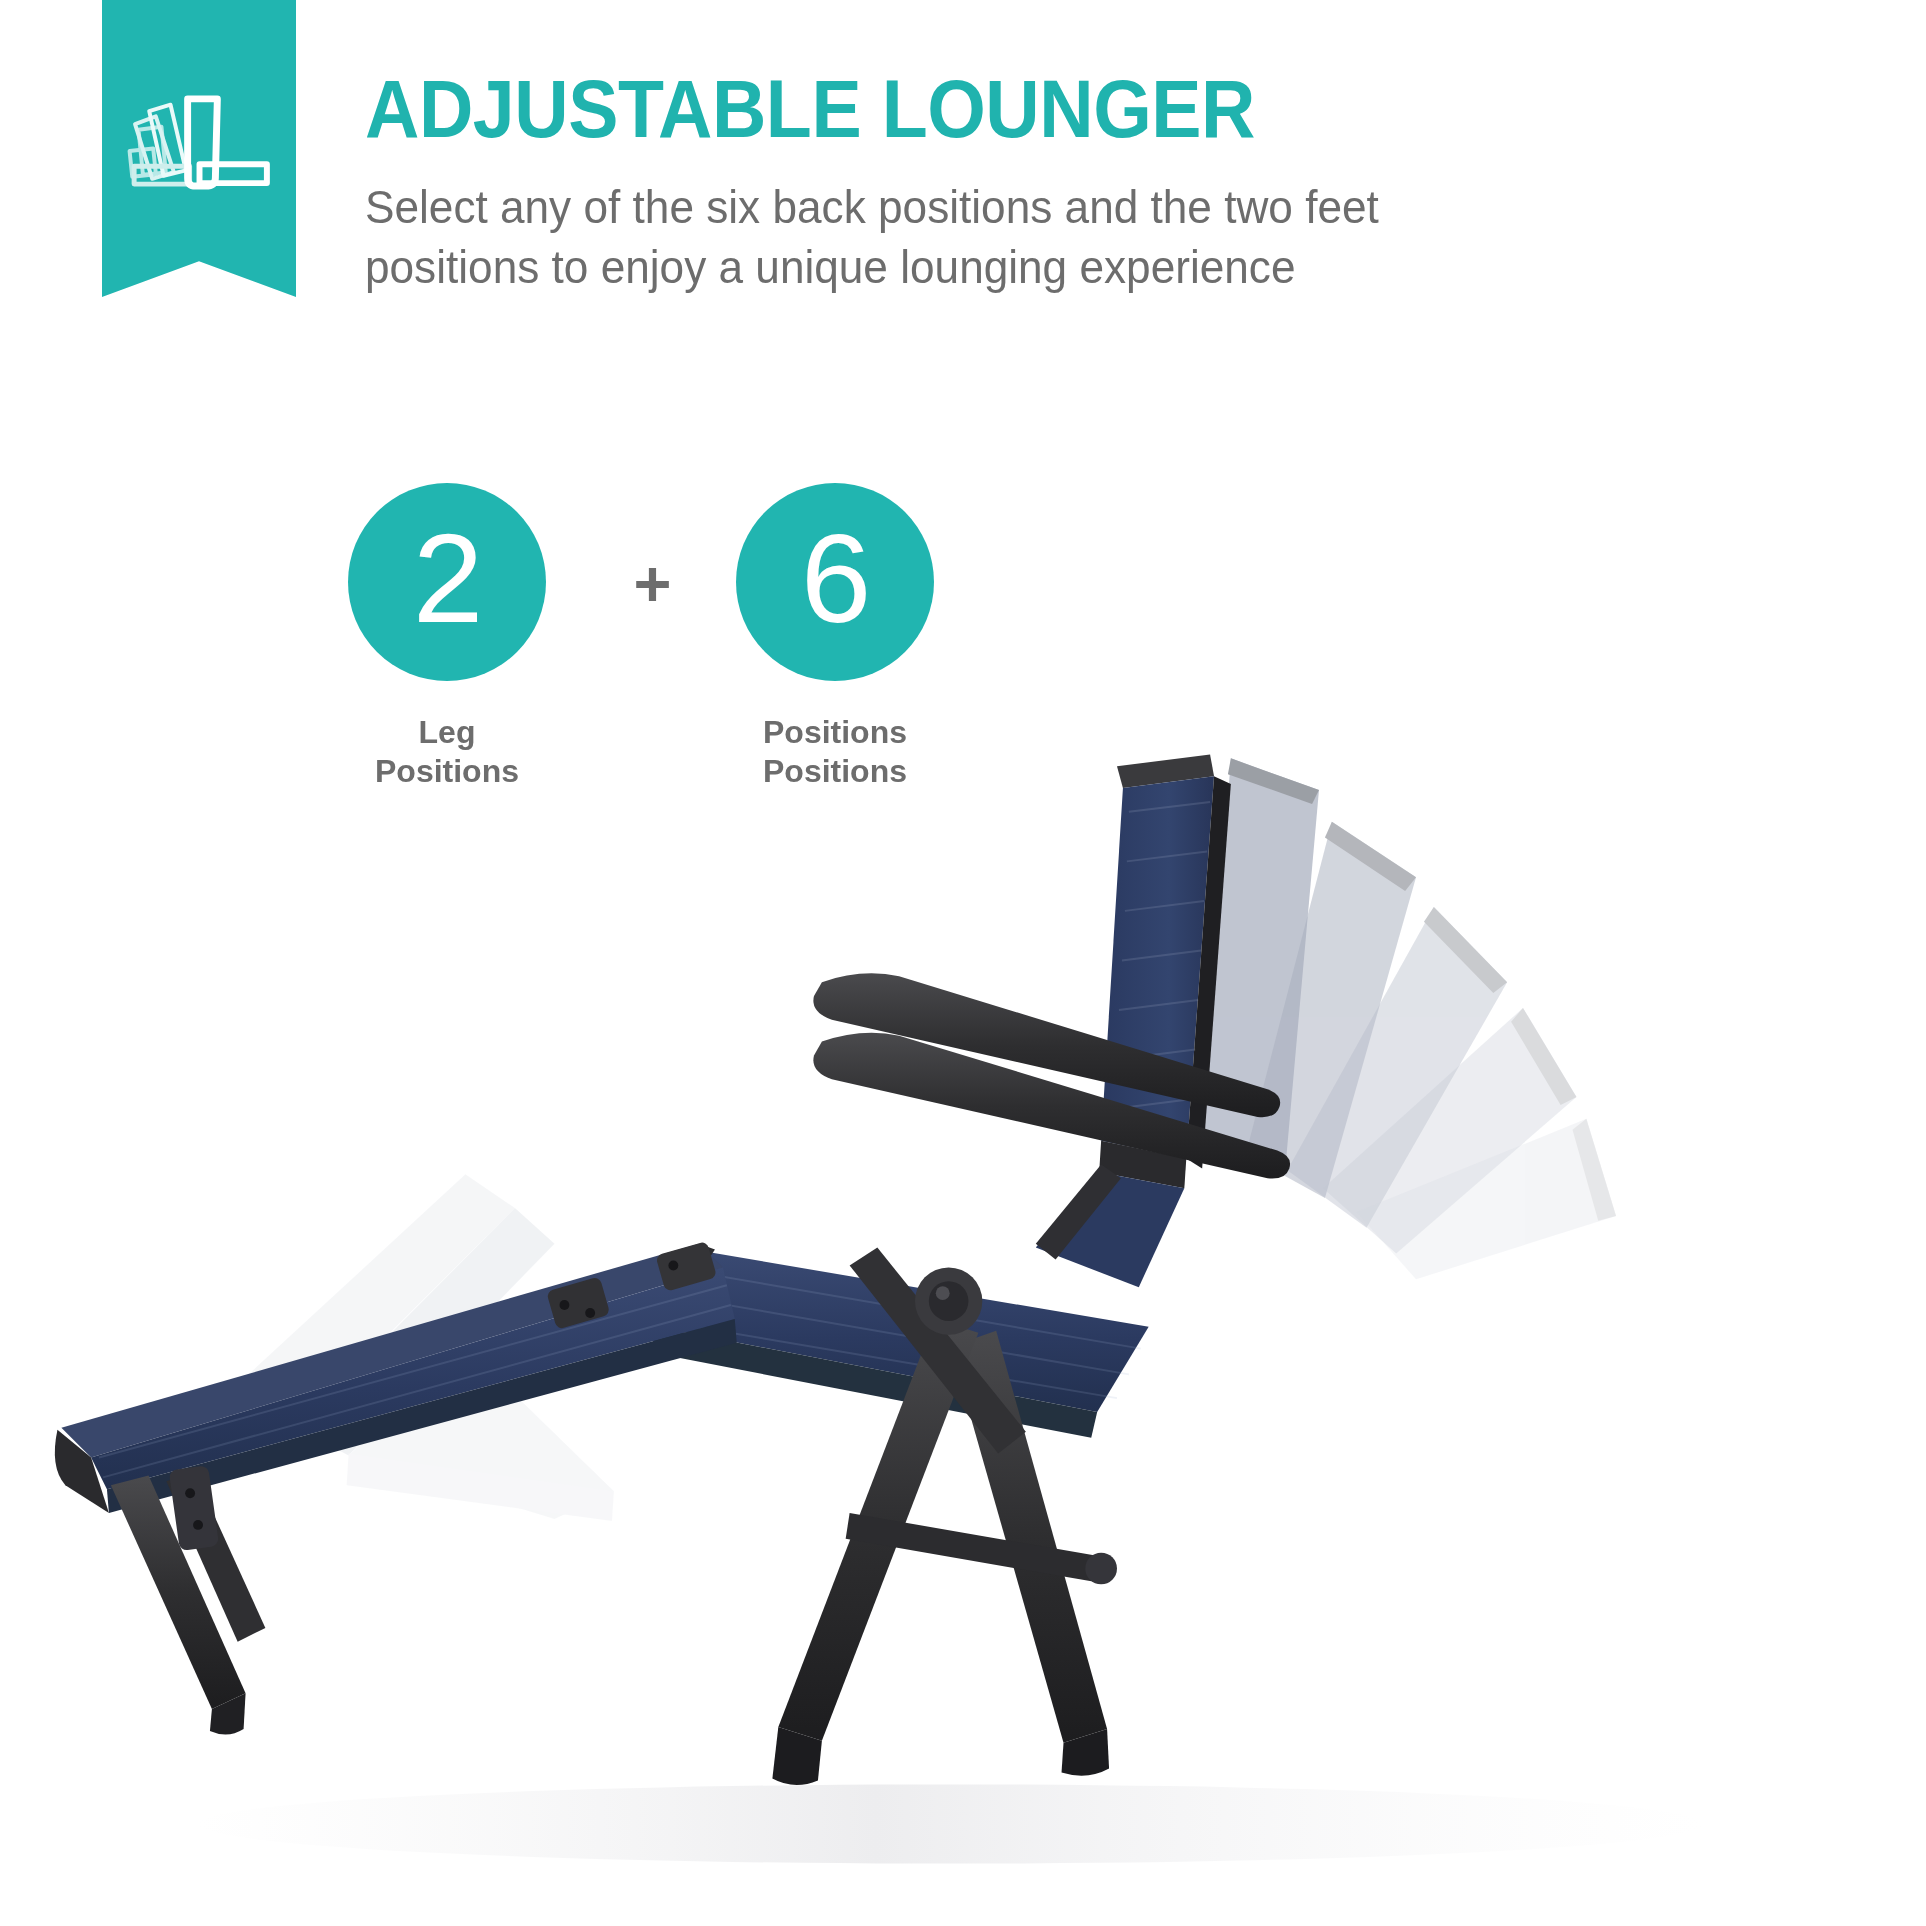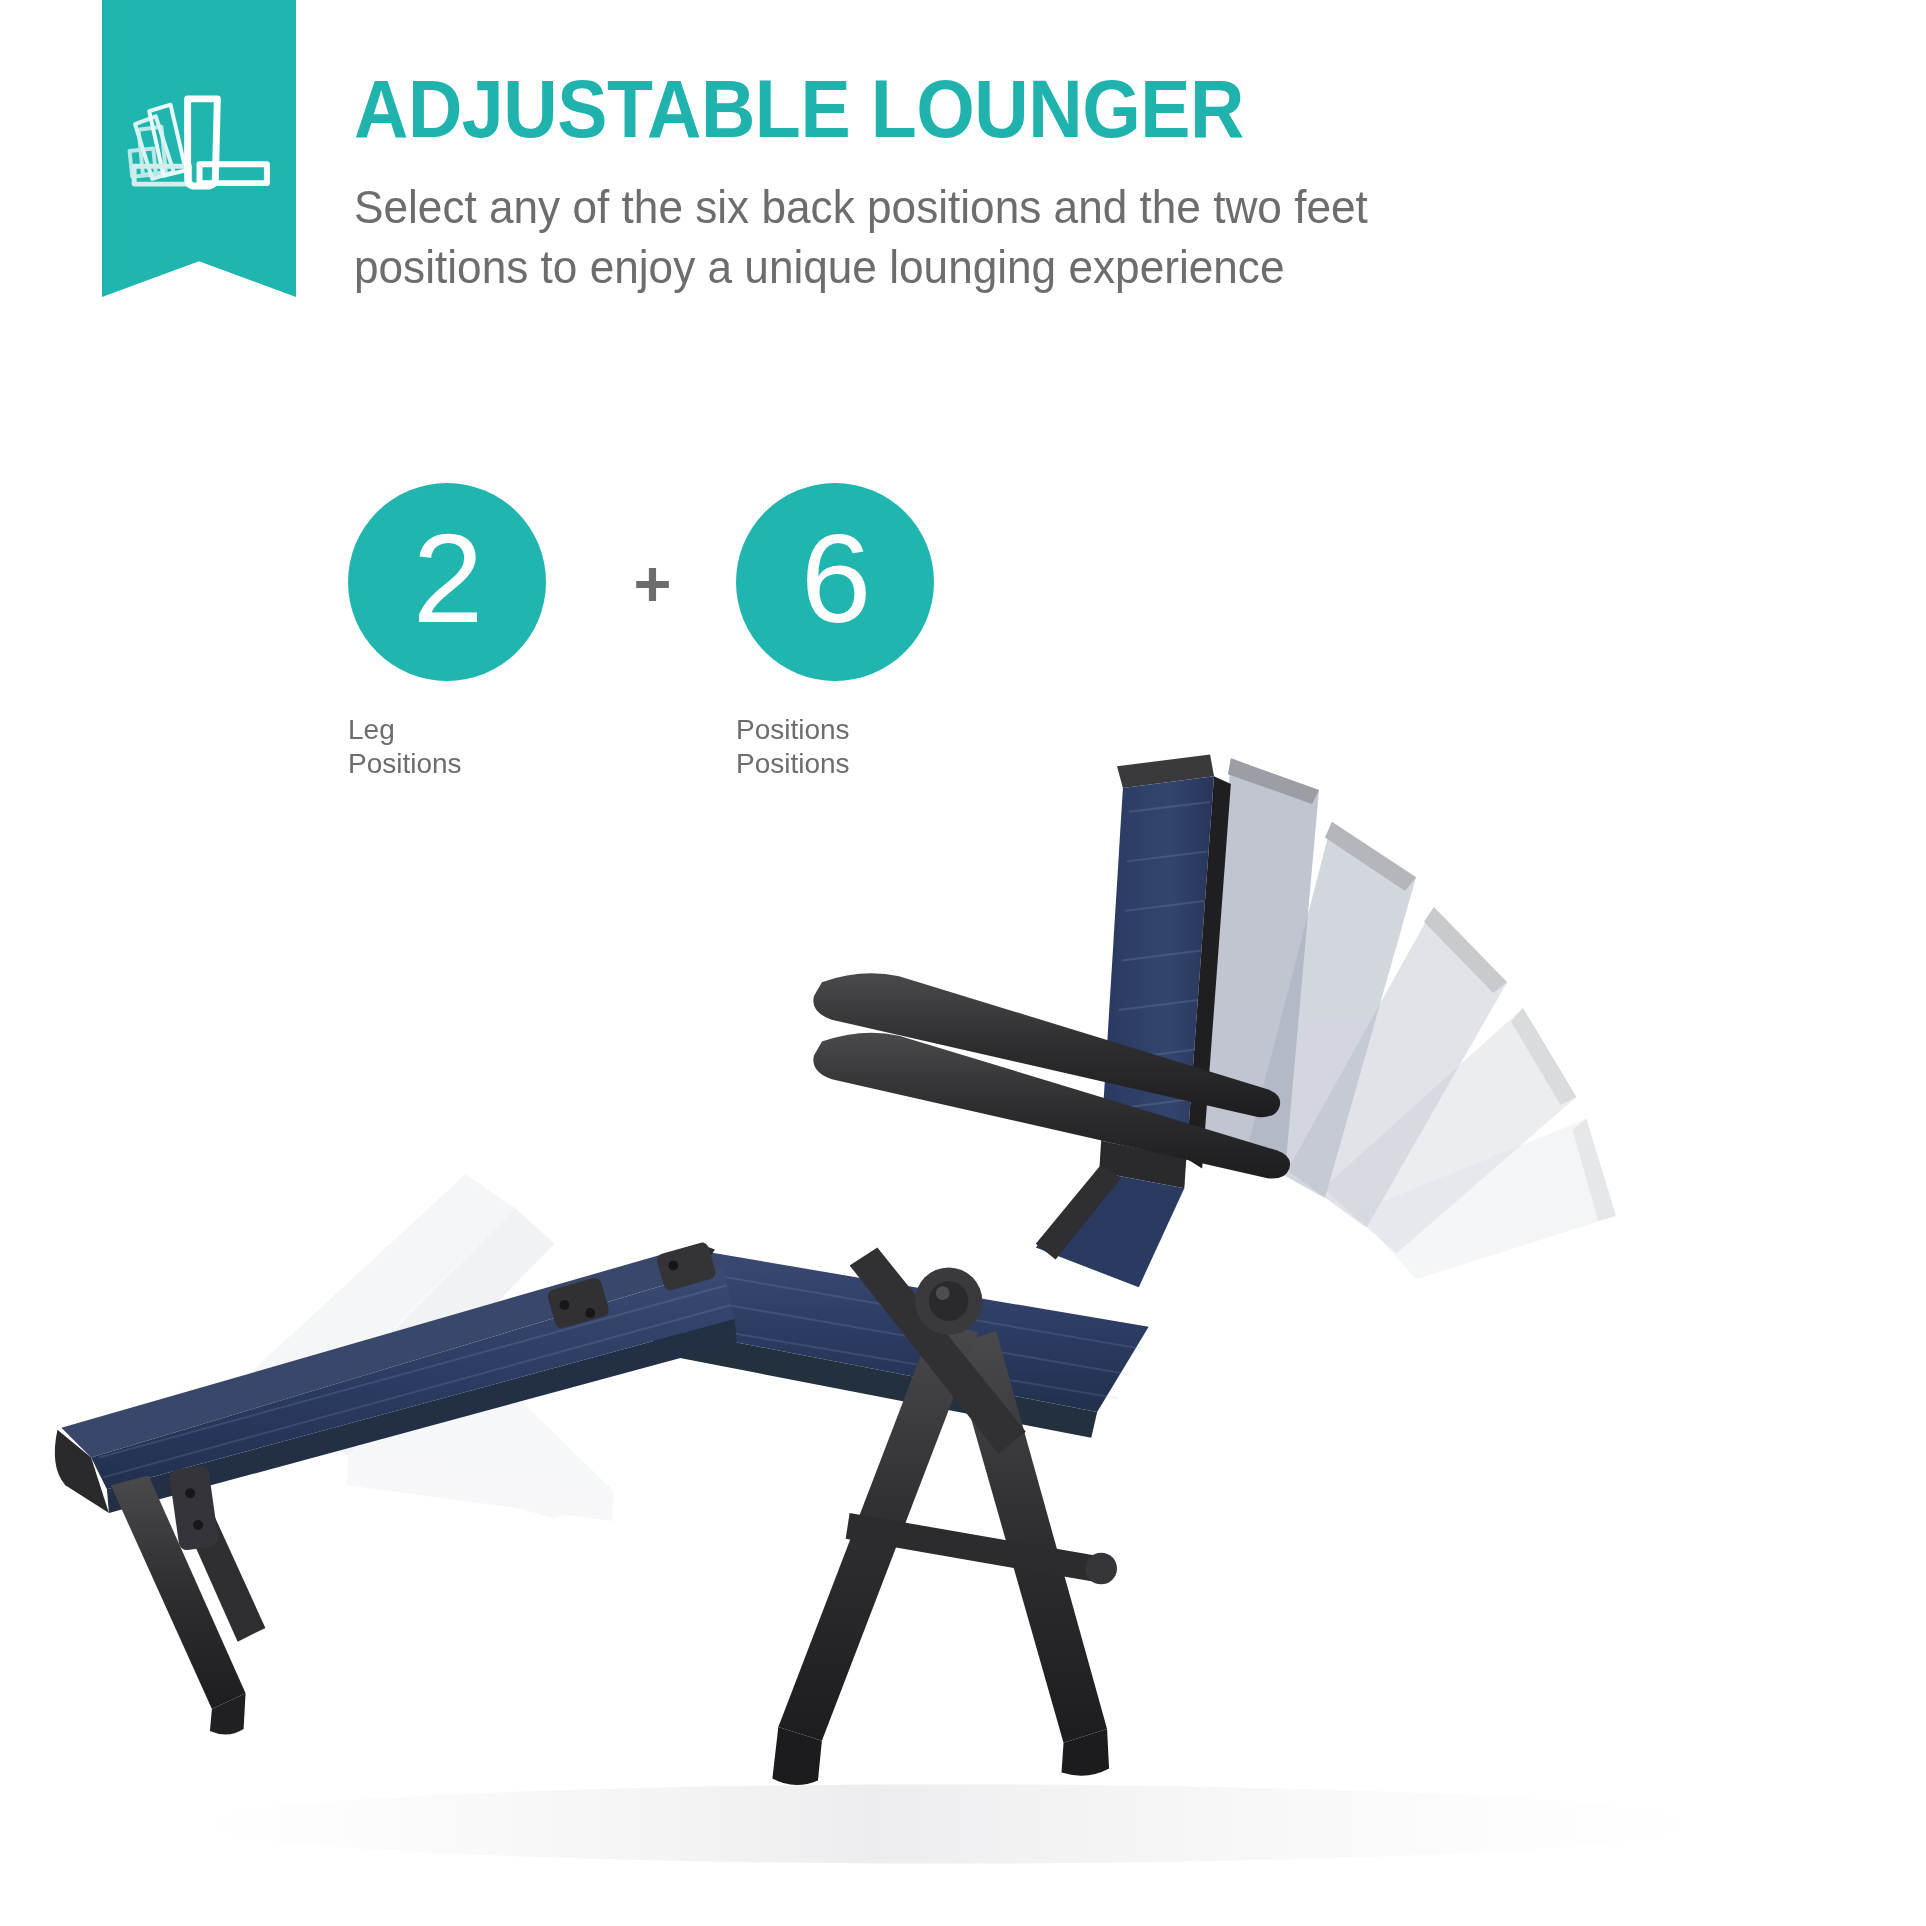--- a/index.html
+++ b/index.html
@@ -22,21 +22,21 @@
   }
   .banner-icon {
     position:absolute;
     left:24px; top:87px;
     width:149px; height:109px;
   }
 
   
   .header-block {
     position:absolute;
-    left:354px; top:69px;
+    left:365px; top:69px;
     width:1485px;
   }
   .title {
     color:#20b3ae;
     font-size:81px;
     font-weight:bold;
     letter-spacing:-0.5px;
     line-height:1.0;
     transform: scaleX(0.93);
     transform-origin:left top;
@@ -82,24 +82,25 @@
     width:59px; height:59px;
     color:#6d6d6d;
     font-size:65px;
     line-height:59px;
     font-weight:bold;
     text-align:center;
   }
   .badge-label {
     margin-top:32px;
     width:198px;
+    text-align:center;
     color:#6d6d6d;
-    font-size:28px;
+    font-size:32px;
     line-height:1.22;
-    font-weight:normal;
+    font-weight:bold;
   }
   .badge-label .ln { display:block; }
 
   
   .photo {
     position:absolute;
     left:0; top:693px;
     width:1927px; height:1234px;
   }
   .photo svg { display:block; width:100%; height:100%; }

